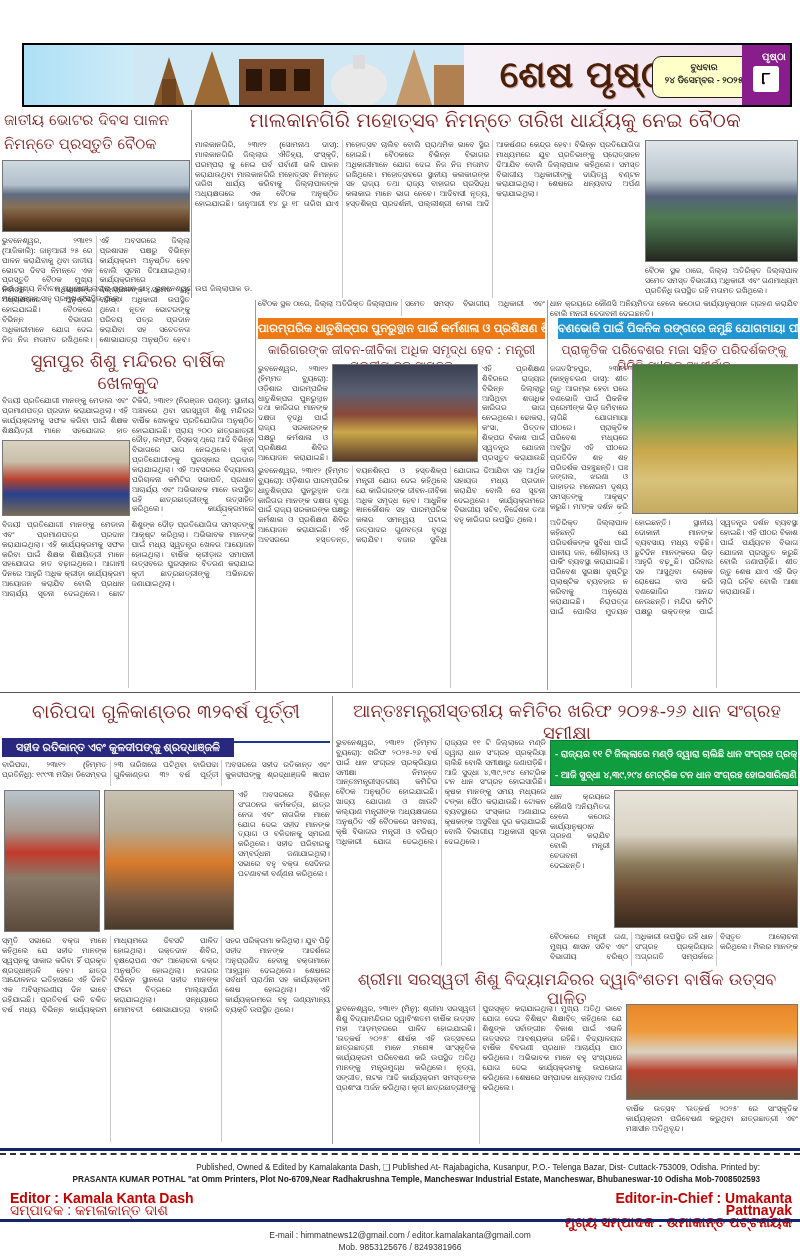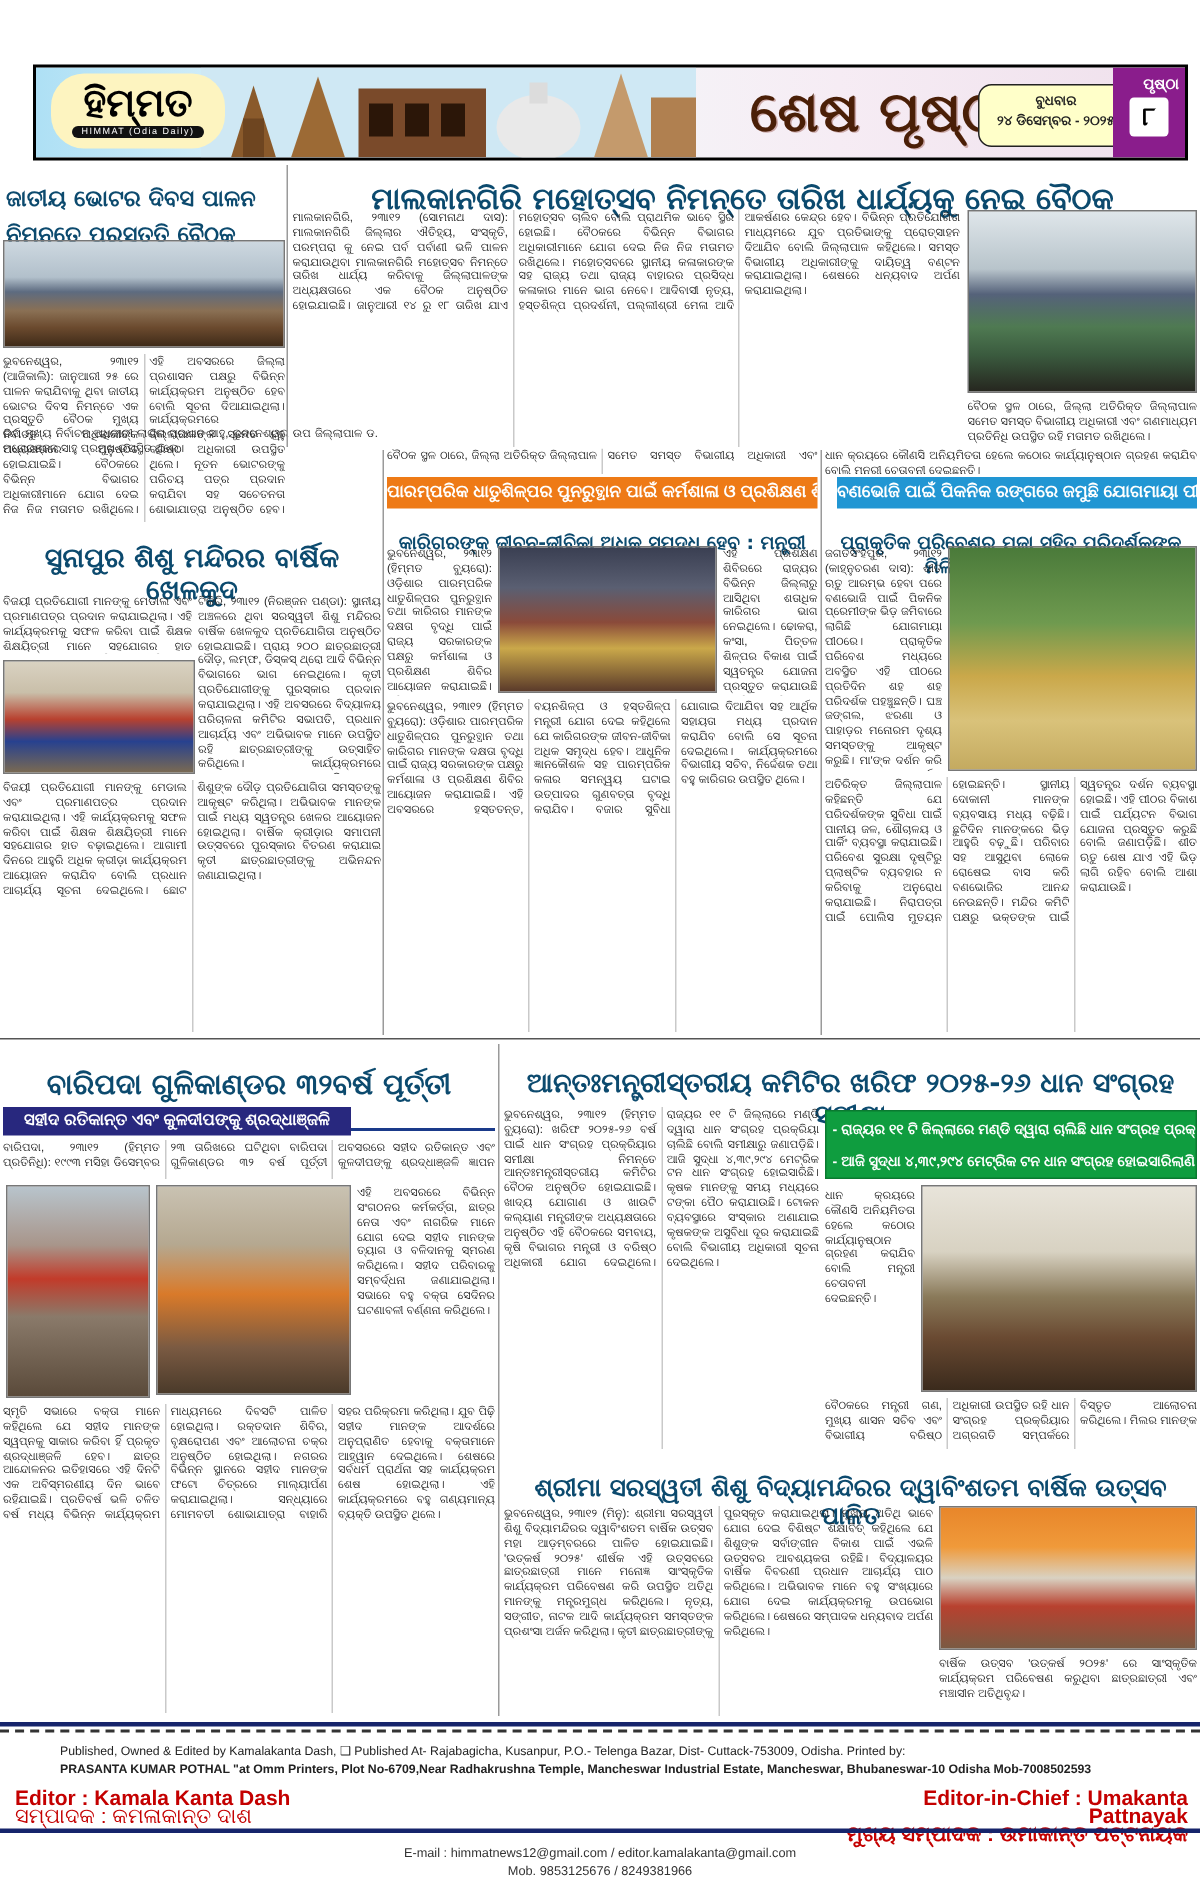--- a/index.html
+++ b/index.html
@@ -15,42 +15,42 @@
   #logo-strip{margin-top:2px;background:#111;color:#fff;font-size:6px;border-radius:6px;padding:1px 6px;letter-spacing:1px;}
   #mast-title{position:absolute;left:438px;top:2px;width:250px;text-align:center;font-size:37px;line-height:56px;
               font-weight:bold;color:#4a1f07;font-family:"DejaVu Sans",sans-serif;text-shadow:1px 1px 0 #caa;}
   #date-box{position:absolute;left:628px;top:11px;width:102px;height:36px;background:#ffffc9;border:1.5px solid #222;
             border-radius:9px;text-align:center;font-size:9px;line-height:13px;padding-top:4px;font-weight:bold;color:#222;}
   #page-box{position:absolute;right:0;top:0;width:48px;height:60px;background:#8a1d8c;color:#fff;text-align:center;}
   #page-box .lbl{font-size:10px;font-weight:bold;margin-top:6px;padding-left:16px;}
   #page-num{margin:3px auto 0;width:26px;height:26px;background:#fff;color:#000;font-size:17px;font-weight:bold;
             line-height:26px;border-radius:3px;}
   
-  .h1{font-weight:bold;color:#0c4a6e;font-family:"DejaVu Sans",sans-serif;margin-top:12px;}
+  .h1{font-weight:normal;color:#7f1d1d;font-family:"DejaVu Sans",sans-serif;}
   .body-txt{font-size:7.6px;line-height:1.3;text-align:justify;color:#222;overflow:hidden;}
   .cols2{column-count:2;column-gap:7px;column-rule:1px solid #c9c9c9;}
   .cols3{column-count:3;column-gap:7px;column-rule:1px solid #c9c9c9;}
   .band{color:#fff;font-weight:bold;text-align:center;overflow:hidden;white-space:nowrap;}
   .vrule{position:absolute;width:1px;background:#9a9a9a;}
   .hrule{position:absolute;height:1px;background:#555;}
   .ph{position:absolute;border:1px solid #777;box-sizing:border-box;}
   
   .ph-voter{background:linear-gradient(180deg,#cdd8e0 0%,#b2c0cb 34%,#5d6b80 48%,#8a7054 66%,#6b4a2e 82%,#3e2a18 100%);}
   .ph-malk{background:linear-gradient(180deg,#dfe6ea 0%,#b8c4cb 32%,#55627a 46%,#4f7a52 64%,#3a5a3e 80%,#26261f 100%);}
   .ph-sport{background:linear-gradient(180deg,#d9d2c2 0%,#c9bfa9 28%,#b8412f 52%,#27418f 72%,#7a6a52 100%);}
   .ph-work{background:linear-gradient(180deg,#3a3f52 0%,#5a5f72 28%,#8a4a3a 52%,#caa84a 70%,#5a3a2a 100%);}
   .ph-picnic{background:linear-gradient(180deg,#4a7a3a 0%,#6f9a4f 34%,#caa84a 58%,#d9c27a 78%,#c4aa60 100%);}
   .ph-street{background:linear-gradient(180deg,#b8c4cc 0%,#a8958a 28%,#c23b2a 44%,#8a7a6a 62%,#5a4a3a 100%);}
   .ph-group{background:linear-gradient(180deg,#c9c2b2 0%,#b5a890 28%,#d97a2a 52%,#7a5a42 78%,#4a3a2a 100%);}
   .ph-paddy{background:linear-gradient(180deg,#e8e4da 0%,#d8d2c2 32%,#8a7a5a 54%,#6a4a32 74%,#3a2a1c 100%);}
   .ph-school{background:linear-gradient(180deg,#e8862a 0%,#f09a3a 28%,#d9d2c2 50%,#b8412f 70%,#7a5a42 100%);}
   
   #foot-sep{position:absolute;left:0;top:1148px;width:800px;height:3px;background:#16246b;}
   #foot-dash{position:absolute;left:0;top:1153px;width:800px;border-top:2px dashed #333;}
-  .publine{position:absolute;left:40px;width:720px;text-align:left;font-size:8.2px;color:#222;}
+  .publine{position:absolute;left:40px;width:720px;text-align:right;font-size:8.2px;color:#222;}
   .ed-red{color:#c40000;font-weight:bold;font-size:14px;line-height:12px;}
   .ed-gray{color:#333;font-size:8.5px;line-height:12px;text-align:center;margin-top:37px;}
   #foot-line2{position:absolute;left:0;top:1219px;width:800px;height:3px;background:#16246b;}
 </style>
 </head>
 <body>
 
 <div id="page">
 
   <div id="banner">
@@ -61,24 +61,20 @@
       <path d="M60 60 L78 6 L96 60 Z" fill="#9c6a35"></path>
       <rect x="105" y="14" width="85" height="46" fill="#7a4a2a"></rect>
       <rect x="112" y="24" width="16" height="22" fill="#2b1608"></rect>
       <rect x="136" y="24" width="16" height="22" fill="#2b1608"></rect>
       <rect x="160" y="24" width="16" height="22" fill="#2b1608"></rect>
       <ellipse cx="225" cy="40" rx="28" ry="22" fill="#e9e9e9"></ellipse>
       <rect x="219" y="10" width="12" height="14" fill="#dcdcdc"></rect>
       <path d="M262 60 L280 4 L298 60 Z" fill="#c49a6c"></path>
       <rect x="300" y="20" width="30" height="40" fill="#b08050"></rect>
     </svg>
-    <div id="logo-box">
-      <div id="logo-title">ହିମ୍ମତ</div>
-      <div id="logo-strip">HIMMAT (Odia Daily)</div>
-    </div>
     <div id="mast-title">ଶେଷ ପୃଷ୍ଠା</div>
     <div id="date-box">
       <div>ବୁଧବାର</div>
       <div>୨୪ ଡିସେମ୍ବର - ୨୦୨୫</div>
     </div>
     <div id="page-box">
       <div class="lbl">ପୃଷ୍ଠା</div>
       <div id="page-num">୮</div>
     </div>
   </div>

